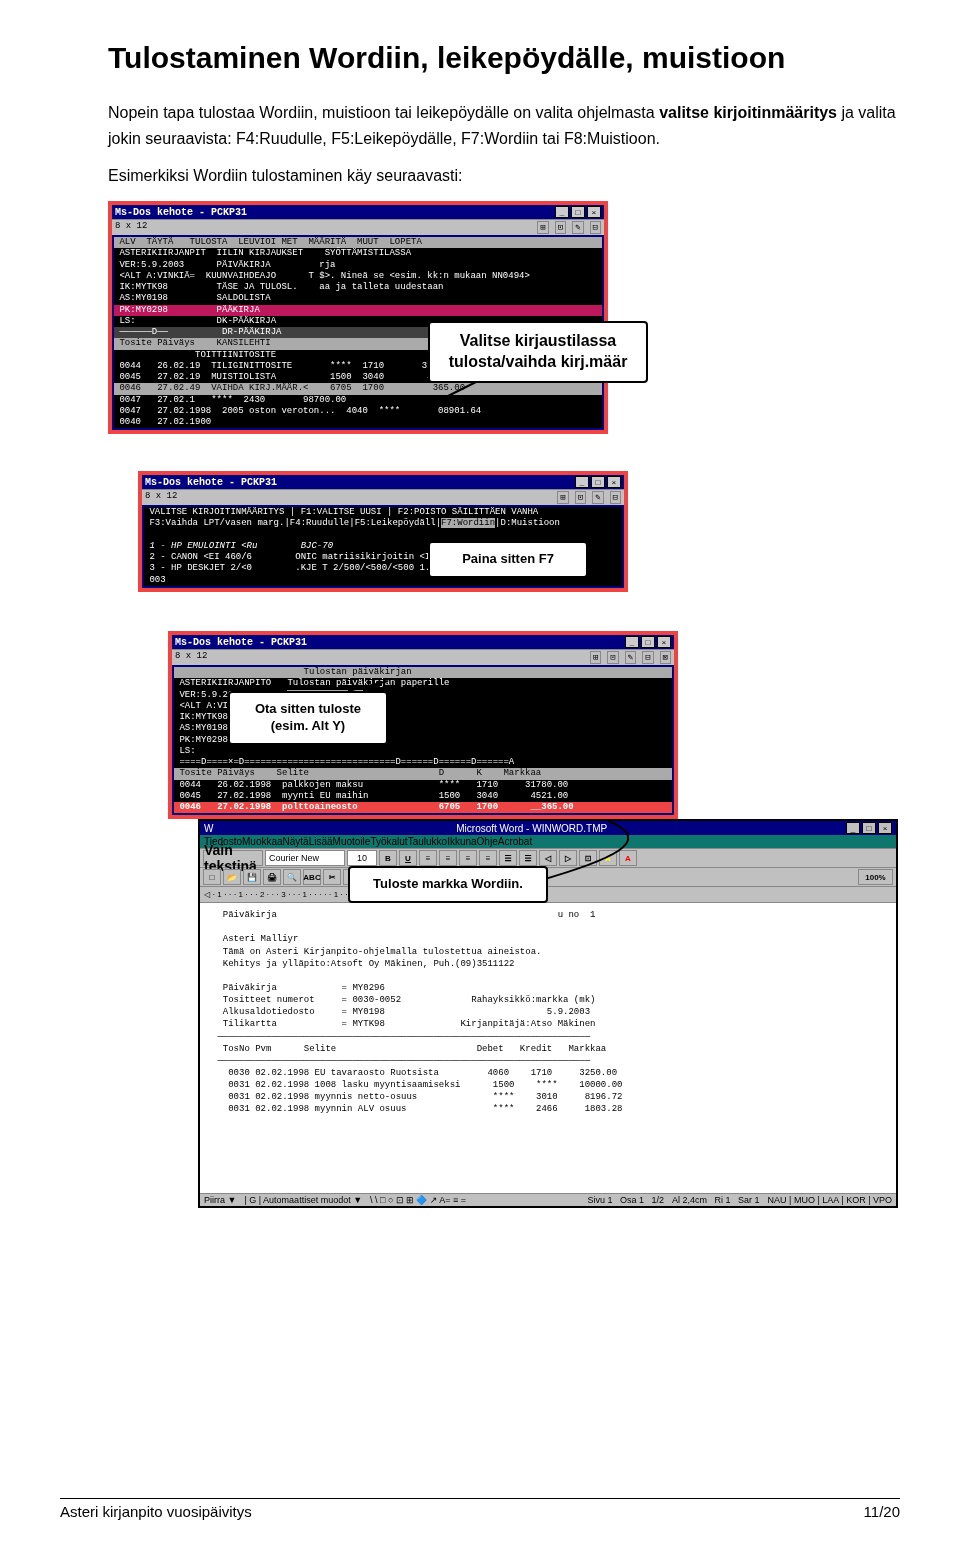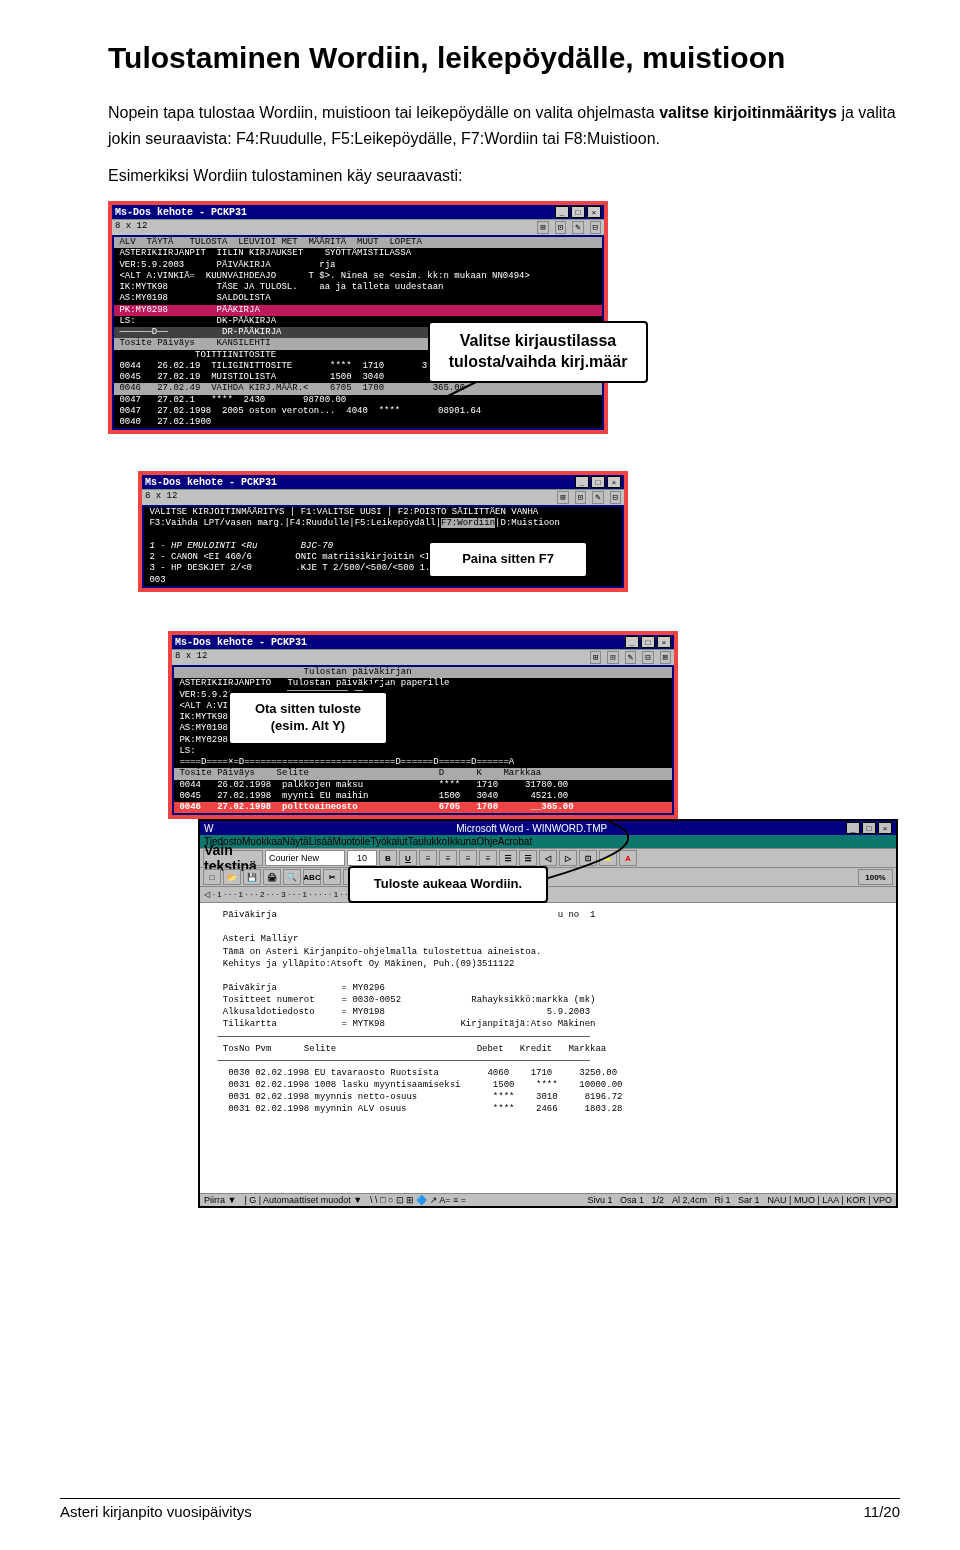--- a/index.html
+++ b/index.html
@@ -503,21 +503,21 @@
     <div class="callout" style="left:320px; top:340px; width:160px; font-size:13px;">
       <div>Paina sitten F7</div>
     </div>
 
     <div class="callout" style="left:120px; top:490px; width:160px; font-size:13px;">
       <div>Ota sitten tuloste</div>
       <div>(esim. Alt Y)</div>
     </div>
 
     <div class="callout" style="left:240px; top:665px; width:200px; font-size:13px;">
-      <div>Tuloste aukeaa Wordiin.</div>
+      <div>Tuloste markka Wordiin.</div>
     </div>
 
   </div>
 
 </div>
 
 <div class="page-footer">
   <span class="footer-left">Asteri kirjanpito vuosipäivitys</span>
   <span class="footer-right">11/20</span>
 </div>

